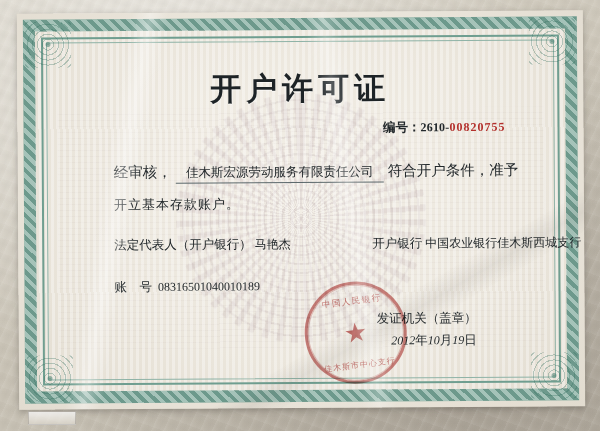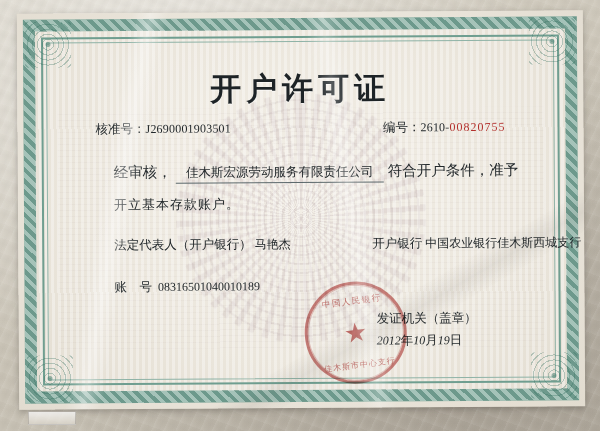--- a/index.html
+++ b/index.html
@@ -143,21 +143,21 @@
     font-size: 12.5px;
     color: #22282b;
     white-space: nowrap;
   }
   .lbl { font-size: 12.5px; }
   .val { font-size: 12px; letter-spacing: .2px; }
   .red { color: #b3302c; letter-spacing: 1px; }
 
   
   .r-approval { left: 44px;  top: 74px; }
-  .r-number   { right: 44px; top: 74px; }
+  .r-number   { right: 44px; top: 74px; font-weight: bold; }
 
   
   .r-stmt { left: 62px; top: 116px; font-size: 14.5px; }
   .r-stmt .name {
     display: inline-block;
     min-width: 200px;
     text-align: center;
     font-size: 12.5px;
     border-bottom: 1px solid #5d6a6d;
     padding: 0 4px 1px 4px;
@@ -177,21 +177,21 @@
 
   
   .r-acct { left: 62px; top: 232px; }
   .r-acct .uval { padding-left: 6px; font-size: 12px; }
 
   
   .issuer {
     position: absolute;
     right: 74px;
     top: 262px;
-    text-align: left;
+    text-align: right;
     font-family: "Liberation Serif", serif;
     font-size: 12.5px;
     line-height: 22px;
     color: #22282b;
   }
   .issuer .date .num { font-size: 12px; font-style: italic; }
 
   
   .seal {
     position: absolute;
@@ -264,23 +264,20 @@
     <div class="border-inner2"></div>
     <div class="corner tl"></div>
     <div class="corner tr"></div>
     <div class="corner bl"></div>
     <div class="corner br"></div>
 
     <div class="content">
 
       <div class="title">开户许可证</div>
 
-      <div class="row r-approval">
-        <span class="lbl">核准号：</span><span class="val">J2690001903501</span>
-      </div>
 
       <div class="row r-number">
         <span class="lbl">编号：</span><span class="val">2610-</span><span class="val red">00820755</span>
       </div>
 
       <div class="row r-stmt">
         <span>经审核，</span><span class="name">佳木斯宏源劳动服务有限责任公司</span><span>符合开户条件，准予</span>
       </div>
 
       <div class="row r-stmt2">开立基本存款账户。</div>

